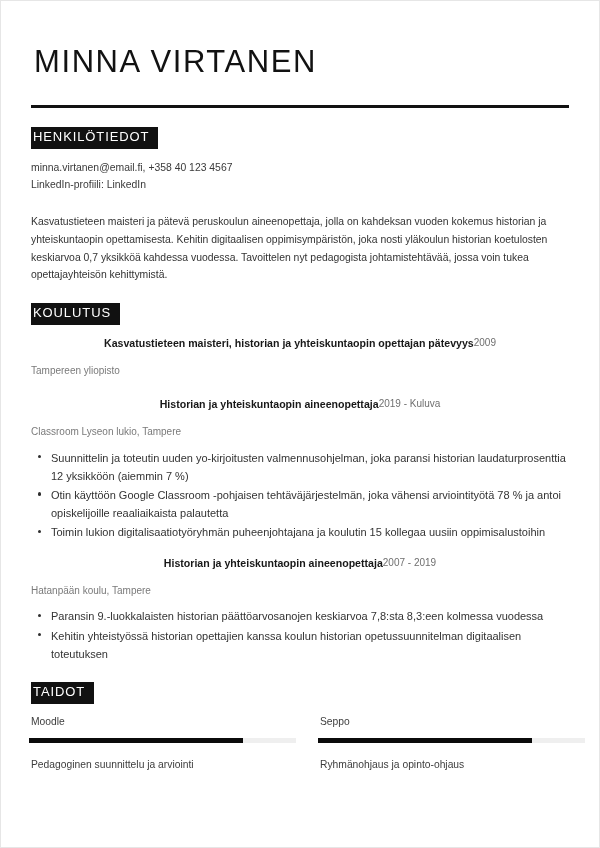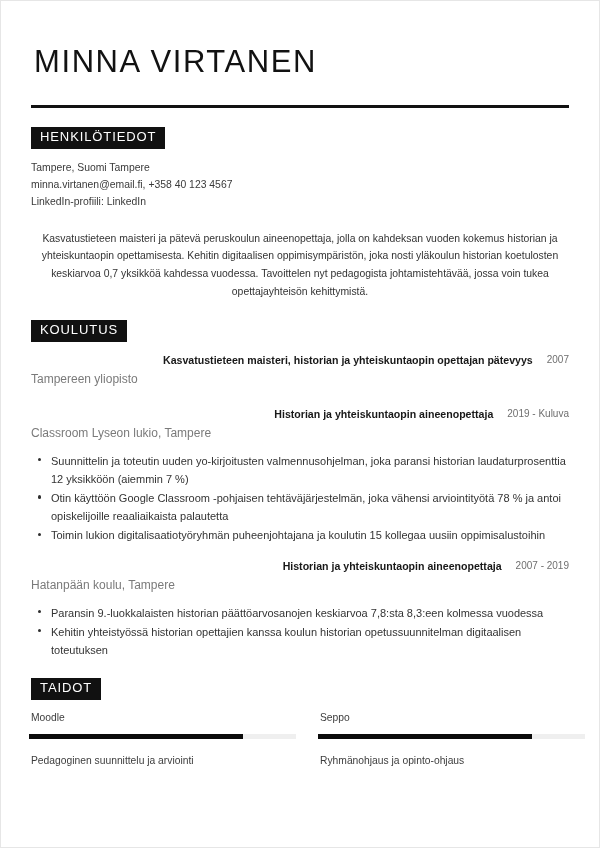--- a/index.html
+++ b/index.html
@@ -37,66 +37,65 @@
   }
   .section {
     margin-top: 19px;
   }
   .section-badge {
     display: inline-block;
     background: #111111;
     color: #ffffff;
     font-size: 13px;
     letter-spacing: 0.9px;
-    padding: 3px 9px 4px 9px;
+    padding: 3px 9px 4px 2px;
     line-height: 1.15;
     text-transform: uppercase;
   }
   .section-body {
     margin-top: 11px;
   }
   .contact-line {
     font-size: 10.4px;
     color: #3a3a3a;
     line-height: 1.62;
   }
   .summary-text {
     font-size: 10.4px;
     color: #333333;
     line-height: 1.72;
-    text-align: center;
+    text-align: left;
     max-width: 540px;
   }
   .entry {
     margin-bottom: 2px;
   }
   .entry-head {
     display: flex;
     align-items: flex-start;
-    justify-content: flex-end;
-    gap: 14px;
+    justify-content: center;
   }
   .entry-title {
     font-size: 10.6px;
     font-weight: bold;
     color: #181818;
     line-height: 1.48;
     max-width: 430px;
   }
   .entry-date {
     font-size: 10px;
     color: #6f6f6f;
     white-space: nowrap;
     padding-top: 1px;
   }
   .entry-sub {
-    font-size: 12px;
+    font-size: 10px;
     color: #7a7a7a;
     line-height: 1.55;
-    margin-top: 1px;
+    margin-top: 11px;
   }
   .bullets {
     list-style: none;
     margin: 9px 0 0 0;
     padding: 0;
   }
   .bullets li {
     position: relative;
     font-size: 11px;
     color: #333333;
@@ -152,39 +151,38 @@
 <body>
 
 <div class="page">
 
   <div class="name-title">MINNA VIRTANEN</div>
   <div class="name-rule"></div>
 
   <div class="section">
     <span class="section-badge">HENKILÖTIEDOT</span>
     <div class="section-body">
-      <div class="contact-line">Tampere, Suomi Tampere</div>
       <div class="contact-line">minna.virtanen@email.fi, +358 40 123 4567</div>
       <div class="contact-line">LinkedIn-profiili: LinkedIn</div>
     </div>
   </div>
 
   <div class="section">
     <div class="section-body">
       <div class="summary-text">Kasvatustieteen maisteri ja pätevä peruskoulun aineenopettaja, jolla on kahdeksan vuoden kokemus historian ja yhteiskuntaopin opettamisesta. Kehitin digitaalisen oppimisympäristön, joka nosti yläkoulun historian koetulosten keskiarvoa 0,7 yksikköä kahdessa vuodessa. Tavoittelen nyt pedagogista johtamistehtävää, jossa voin tukea opettajayhteisön kehittymistä.</div>
     </div>
   </div>
 
   <div class="section">
     <span class="section-badge">KOULUTUS</span>
     <div class="section-body">
       <div class="entry">
         <div class="entry-head">
           <div class="entry-title">Kasvatustieteen maisteri, historian ja yhteiskuntaopin opettajan pätevyys</div>
-          <div class="entry-date">2007</div>
+          <div class="entry-date">2009</div>
         </div>
         <div class="entry-sub">Tampereen yliopisto</div>
       </div>
     </div>
   </div>
 
   <div class="section">
     <div class="section-body">
 
       <div class="exp-block">

